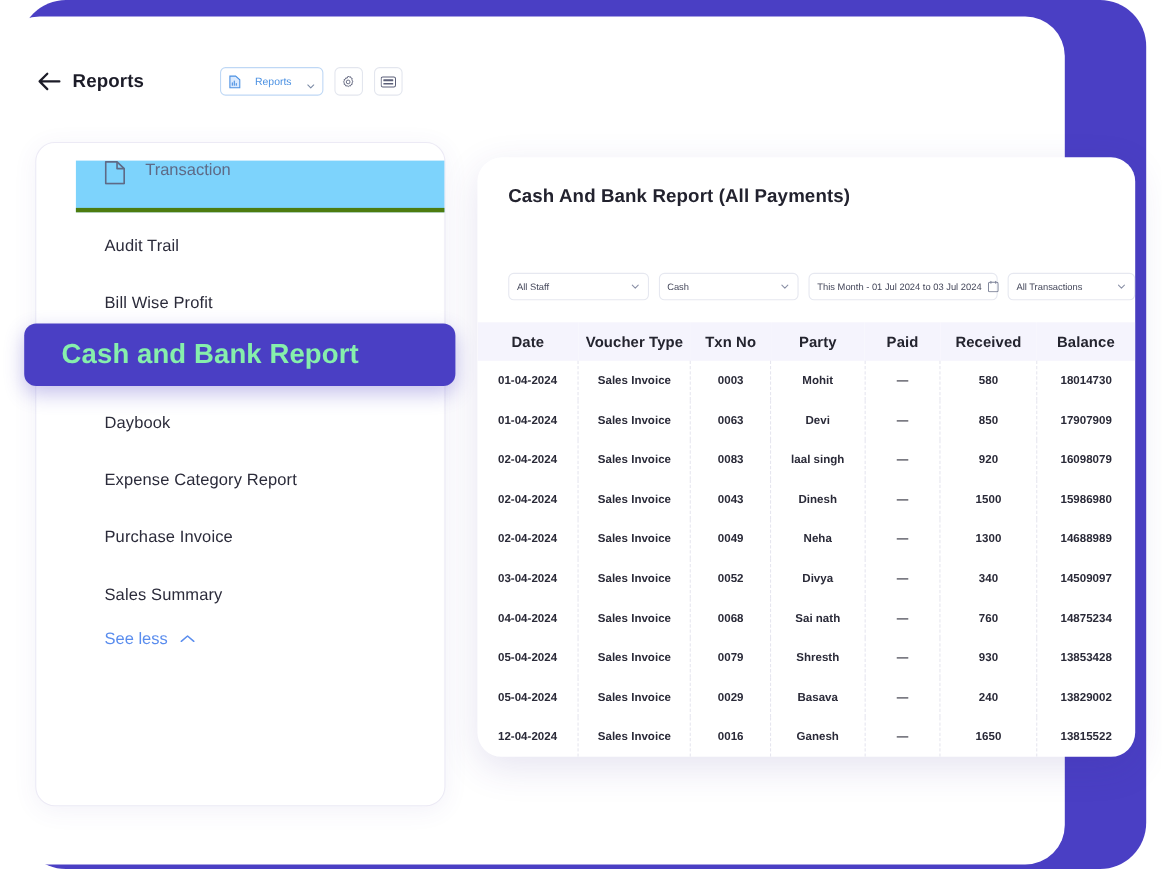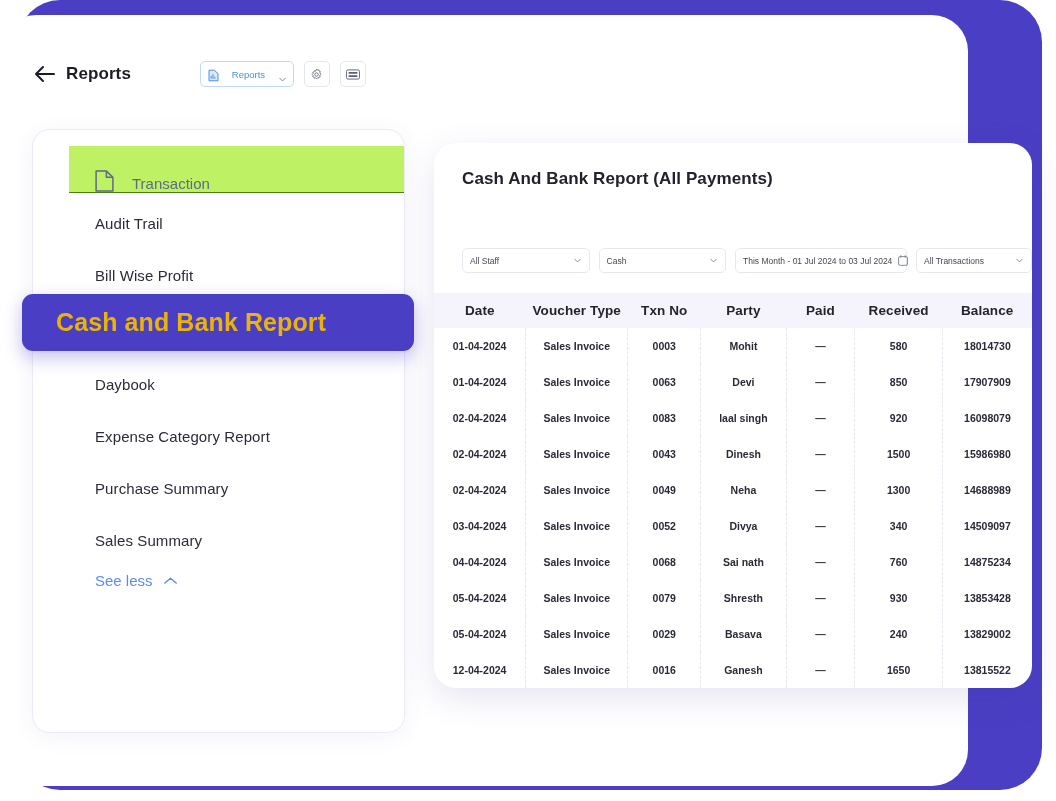--- a/index.html
+++ b/index.html
@@ -121,26 +121,26 @@
   .list-inner {
     position: absolute;
     left: 36px;
     top: 16px;
     right: 0px;
     bottom: 0;
   }
   .transaction-head {
     position: relative;
     height: 47px;
-    background: #bef264;
-    display: flex;
-    align-items: flex-end;
+    background: #7dd3fc;
+    display: flex;
+    align-items: flex-start;
     padding-left: 26px;
     gap: 18px;
-    border-bottom: 1px solid #4d7c0f;
+    border-bottom: 4px solid #4d7c0f;
     margin-right: 0px;
   }
   .transaction-head .t-ico { width: 19px; height: 22px; flex: 0 0 auto; }
   .transaction-head .t-label {
     font-size: 15px;
     color: #5e6a86;
   }
 
   .list-items {
     padding-left: 26px;
@@ -165,21 +165,21 @@
     height: 57px;
     background: #4A3FC4;
     border-radius: 11px;
     display: flex;
     align-items: center;
     padding-left: 34px;
     z-index: 8;
     box-shadow: 0 7px 18px rgba(74,63,196,0.32);
   }
   .active-pill .lbl {
-    color: #eab308;
+    color: #86efac;
     font-size: 25px;
     font-weight: 600;
     letter-spacing: .1px;
   }
 
   .see-less {
     padding-left: 26px;
     margin-top: 6px;
     display: flex;
     align-items: center;
@@ -362,21 +362,21 @@
         </div>
 
         <div class="list-item" style="height:57px"></div>
         <div class="list-item">
           <span>Daybook</span>
         </div>
         <div class="list-item">
           <span>Expense Category Report</span>
         </div>
         <div class="list-item">
-          <span>Purchase Summary</span>
+          <span>Purchase Invoice</span>
         </div>
         <div class="list-item">
           <span>Sales Summary</span>
         </div>
       </div>
 
       <div class="see-less">
         <span>See less</span>
         <span>
           <svg width="15" height="10" viewBox="0 0 15 10" fill="none">

